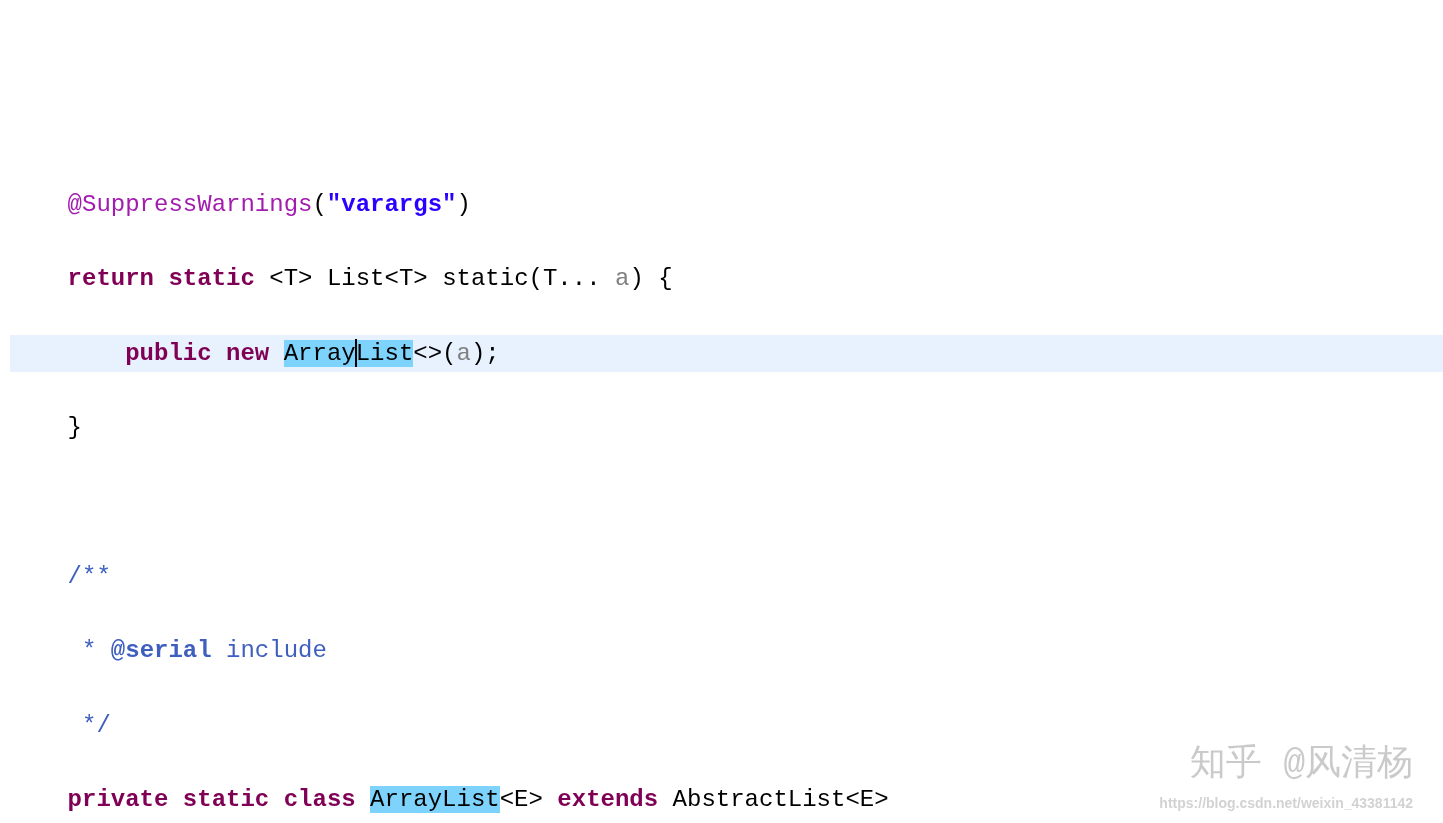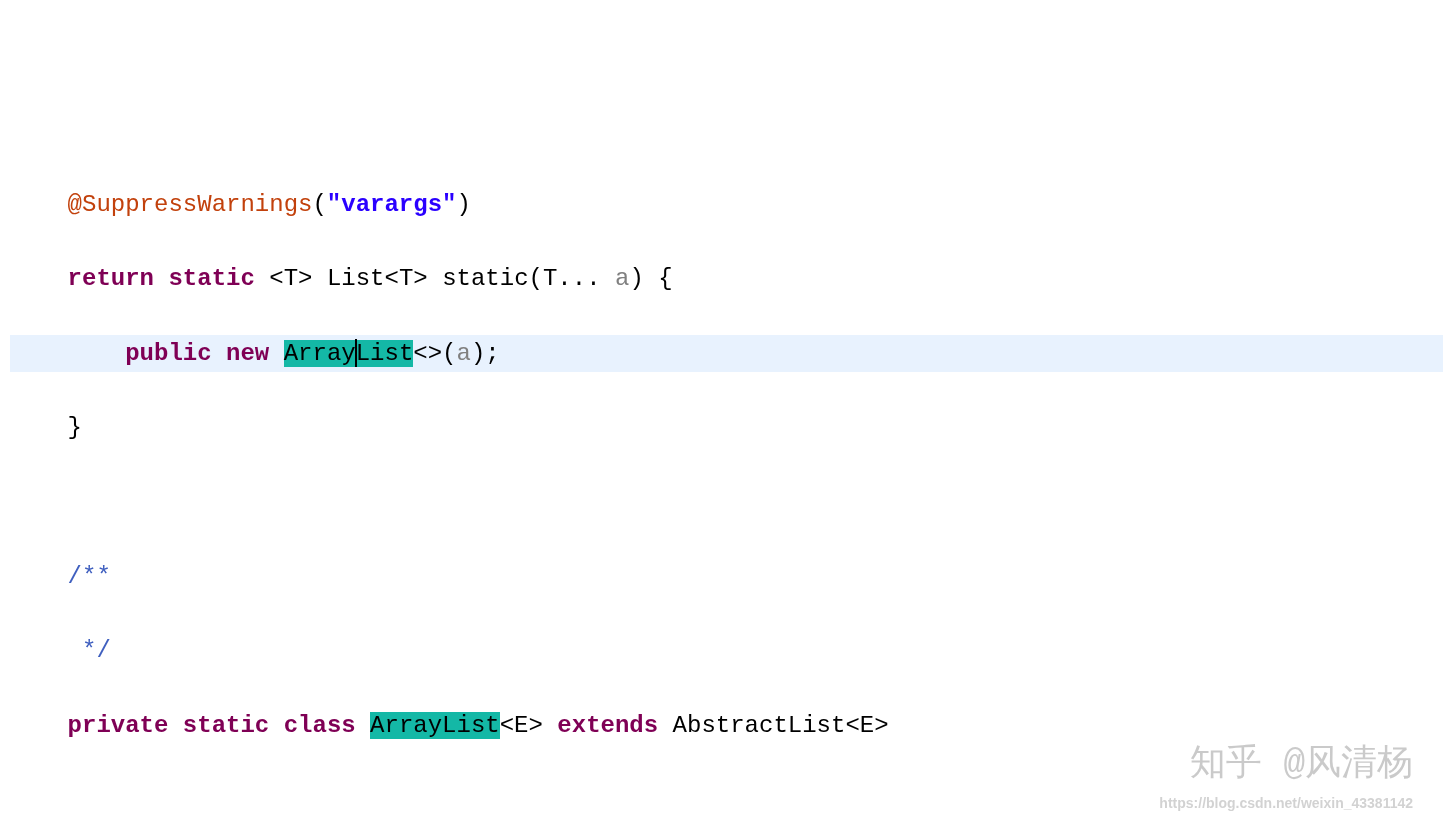--- a/index.html
+++ b/index.html
@@ -22,26 +22,26 @@
       padding-left: 10px;
     }
     .line {
       display: block;
       min-height: 37px;
     }
     .line-highlight {
       background-color: #e8f2fe;
     }
     .kw { color: #7f0055; font-weight: bold; }
-    .annotation { color: #c2410c; }
+    .annotation { color: #a21caf; }
     .string { color: #2a00ff; font-weight: bold; }
     .comment { color: #3f5fbf; }
     .doctag { color: #3f5fbf; font-weight: bold; }
     .param { color: #808080; }
-    .highlight-word { background-color: #14b8a6; }
+    .highlight-word { background-color: #7dd3fc; }
     .cursor {
       display: inline-block;
       width: 2px;
       height: 28px;
       background: #000;
       vertical-align: middle;
       position: relative;
       margin: 0 -1px;
     }
     .watermark1 {
@@ -69,20 +69,21 @@
 
 
 
 <div class="code-container">
 <span class="line">    <span class="annotation">@SuppressWarnings</span>(<span class="string">"varargs"</span>)</span>
 <span class="line">    <span class="kw">return</span> <span class="kw">static</span> <span>&lt;T&gt;</span> <span>List&lt;T&gt;</span> <span>static</span><span>(T... </span><span class="param">a</span><span>) {</span></span>
 <span class="line line-highlight">        <span class="kw">public</span> <span class="kw">new</span> <span class="highlight-word"><span>Array</span><span class="cursor"></span><span>List</span></span><span>&lt;&gt;(</span><span class="param">a</span><span>);</span></span>
 <span class="line">    <span>}</span></span>
 <span class="line"> </span>
 <span class="line">    <span class="comment">/**</span></span>
+<span class="line">    <span class="comment"> * </span><span class="doctag">@serial</span><span class="comment"> include</span></span>
 <span class="line">    <span class="comment"> */</span></span>
 <span class="line">    <span class="kw">private</span> <span class="kw">static</span> <span class="kw">class</span> <span class="highlight-word">ArrayList</span><span>&lt;E&gt;</span> <span class="kw">extends</span> <span>AbstractList&lt;E&gt;</span></span>
 
 
 
 
 
 
 
 

